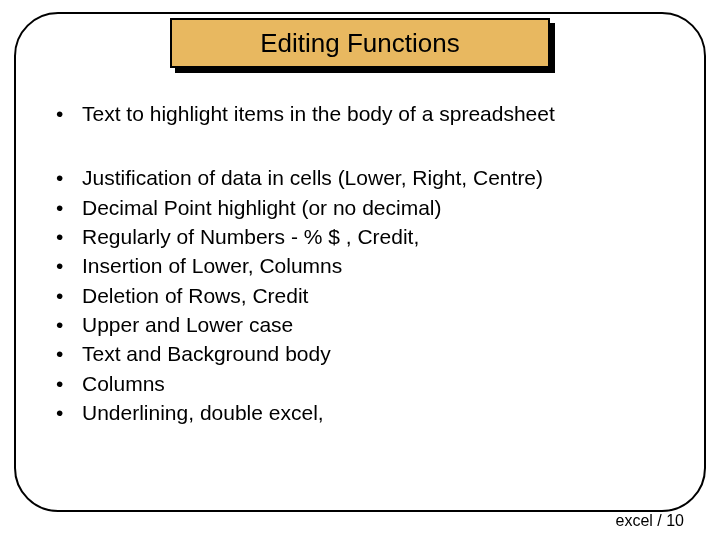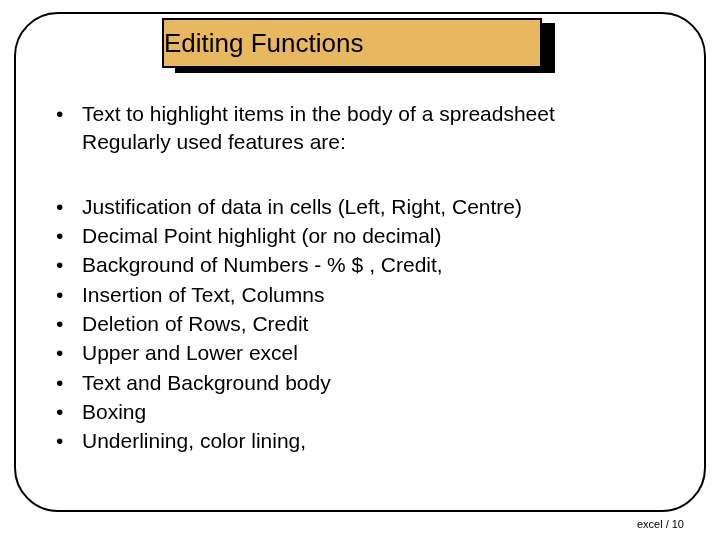--- a/index.html
+++ b/index.html
@@ -24,28 +24,28 @@
       position: absolute;
       top: 23px;
       left: 175px;
       width: 380px;
       height: 50px;
       background: #000;
     }
     .title-box {
       position: absolute;
       top: 18px;
-      left: 162px;
+      left: 170px;
       width: 380px;
       height: 50px;
       background: #e8b860;
       border: 2px solid #000;
       display: flex;
       align-items: center;
-      justify-content: flex-start;
+      justify-content: center;
     }
     .title-text {
       font-size: 26px;
       color: #000;
       font-weight: normal;
     }
     .content {
       position: absolute;
       top: 100px;
       left: 56px;
@@ -75,76 +75,75 @@
       color: #000;
       line-height: 1.35;
     }
     .feature-list .bullet-row {
       margin-bottom: 1px;
     }
     .footer {
       position: absolute;
       bottom: 10px;
       right: 36px;
-      font-size: 11px;
+      font-size: 16px;
       color: #000;
     }
   </style>
 </head>
 <body>
 
 <div class="slide-frame"></div>
 
 <div class="title-box-shadow"></div>
 <div class="title-box">
   <span class="title-text">Editing Functions</span>
 </div>
 
 <div class="content">
   <div class="intro-block">
     <div class="bullet-row">
       <span class="bullet-dot">•</span>
       <span class="bullet-text">Text to highlight items in the body of a spreadsheet</span>
     </div>
-    <div class="intro-line2">Regularly used features are:</div>
   </div>
 
   <div class="feature-list">
     <div class="bullet-row">
       <span class="bullet-dot">•</span>
-      <span class="bullet-text">Justification of data in cells (Left, Right, Centre)</span>
+      <span class="bullet-text">Justification of data in cells (Lower, Right, Centre)</span>
     </div>
     <div class="bullet-row">
       <span class="bullet-dot">•</span>
       <span class="bullet-text">Decimal Point highlight (or no decimal)</span>
     </div>
     <div class="bullet-row">
       <span class="bullet-dot">•</span>
-      <span class="bullet-text">Background of Numbers - %  $  ,  Credit,</span>
+      <span class="bullet-text">Regularly of Numbers - %  $  ,  Credit,</span>
     </div>
     <div class="bullet-row">
       <span class="bullet-dot">•</span>
-      <span class="bullet-text">Insertion of Text, Columns</span>
+      <span class="bullet-text">Insertion of Lower, Columns</span>
     </div>
     <div class="bullet-row">
       <span class="bullet-dot">•</span>
       <span class="bullet-text">Deletion of Rows, Credit</span>
     </div>
     <div class="bullet-row">
       <span class="bullet-dot">•</span>
-      <span class="bullet-text">Upper and Lower excel</span>
+      <span class="bullet-text">Upper and Lower case</span>
     </div>
     <div class="bullet-row">
       <span class="bullet-dot">•</span>
       <span class="bullet-text">Text and Background body</span>
     </div>
     <div class="bullet-row">
       <span class="bullet-dot">•</span>
-      <span class="bullet-text">Boxing</span>
+      <span class="bullet-text">Columns</span>
     </div>
     <div class="bullet-row">
       <span class="bullet-dot">•</span>
-      <span class="bullet-text">Underlining, color lining,</span>
+      <span class="bullet-text">Underlining, double excel,</span>
     </div>
   </div>
 </div>
 
 <div class="footer">excel / 10</div>
 
 </body></html>

